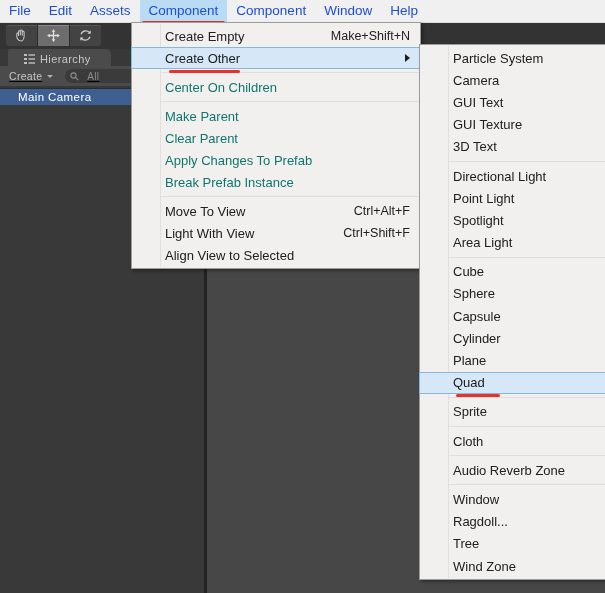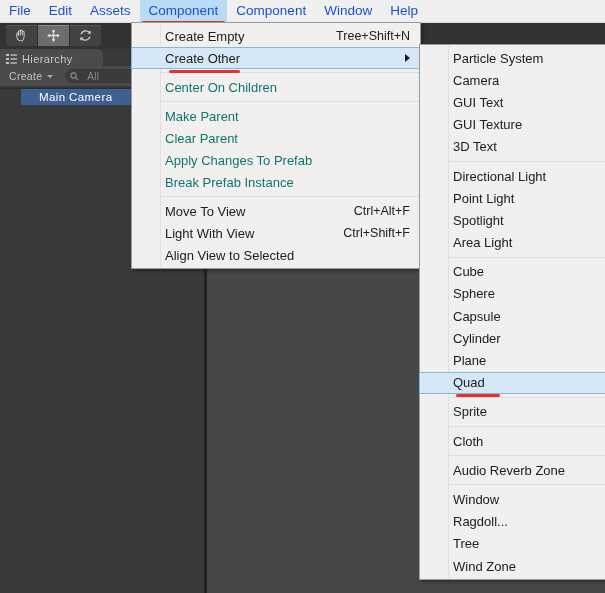--- a/index.html
+++ b/index.html
@@ -93,46 +93,47 @@
   .hierarchy {
     position: absolute;
     left: 0; top: 49px;
     width: 204px;
     height: 544px;
     background: #383838;
     z-index: 4;
   }
   .hier-tab {
     position: absolute;
-    left: 0; top: 0;
+    left: 8px; top: 0;
     width: 103px;
     height: 19px;
     background: #4b4b4b;
     border-radius: 2px 6px 0 0;
     display: flex;
     align-items: center;
-    padding-left: 6px;
+    padding-left: 16px;
     box-sizing: border-box;
   }
   .hier-tab-label {
     font-size: 11px;
     color: #c8c8c8;
     margin-left: 5px;
     letter-spacing: 0.4px;
   }
   .hier-toolbar {
     position: absolute;
     left: 0; top: 17px;
     width: 204px;
     height: 20px;
     background: #4b4b4b;
     display: flex;
     align-items: center;
     padding-left: 5px;
     box-sizing: border-box;
+    text-decoration: underline;
   }
   .create-btn {
     height: 15px;
     display: flex;
     align-items: center;
     padding: 0 4px;
     font-size: 10.5px;
     color: #c5c5c5;
     letter-spacing: 0.3px;
   }
@@ -169,21 +170,20 @@
   }
   .hier-row {
     height: 17px;
     display: flex;
     align-items: center;
     padding-left: 18px;
     box-sizing: border-box;
     font-size: 11.5px;
     color: #cfcfcf;
     letter-spacing: 0.4px;
-    margin-left: 21px;
   }
   .hier-row.selected {
     background: #3d5f92;
     color: #ffffff;
   }
   .hier-divider {
     position: absolute;
     left: 0; top: 0;
     width: 204px;
     height: 1px;
@@ -379,21 +379,21 @@
       <div class="menubar-item"><span>Component</span></div>
       <div class="menubar-item"><span>Window</span></div>
       <div class="menubar-item"><span>Help</span></div>
     </div>
 
   <div class="menu" id="gomenu" style="left:115px; top:22px; width:290px;">
     <div class="menu-gutter"></div>
     <div class="menu-items" id="gomenu-items">
         <div class="menu-item">
           <span>Create Empty</span>
-          <span class="shortcut">Tree+Shift+N</span>
+          <span class="shortcut">Make+Shift+N</span>
         </div>
         <div class="menu-item highlight">
           <span>Create Other</span>
           <span class="submenu-arrow"></span>
         </div>
         <div class="menu-sep"></div>
         <div class="menu-item disabled">
           <span>Center On Children</span>
         </div>
         <div class="menu-sep"></div>

